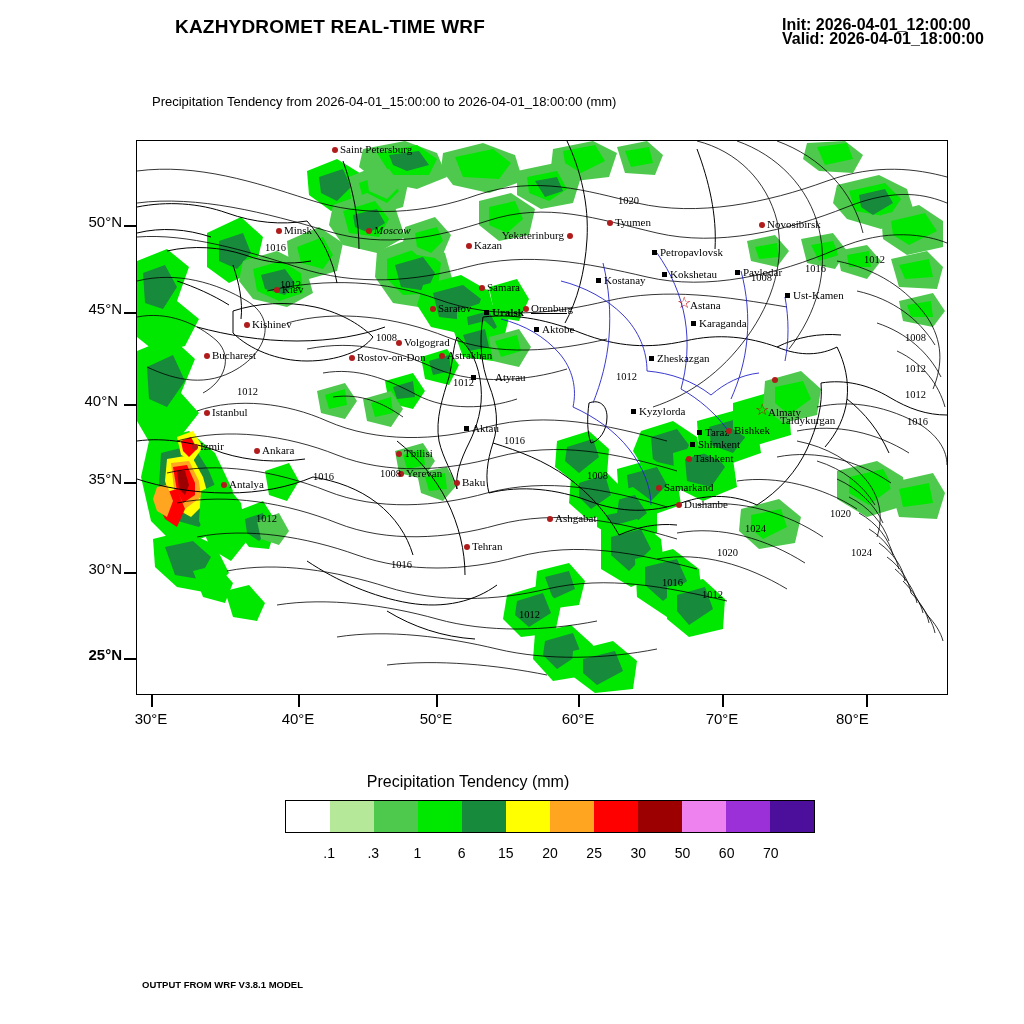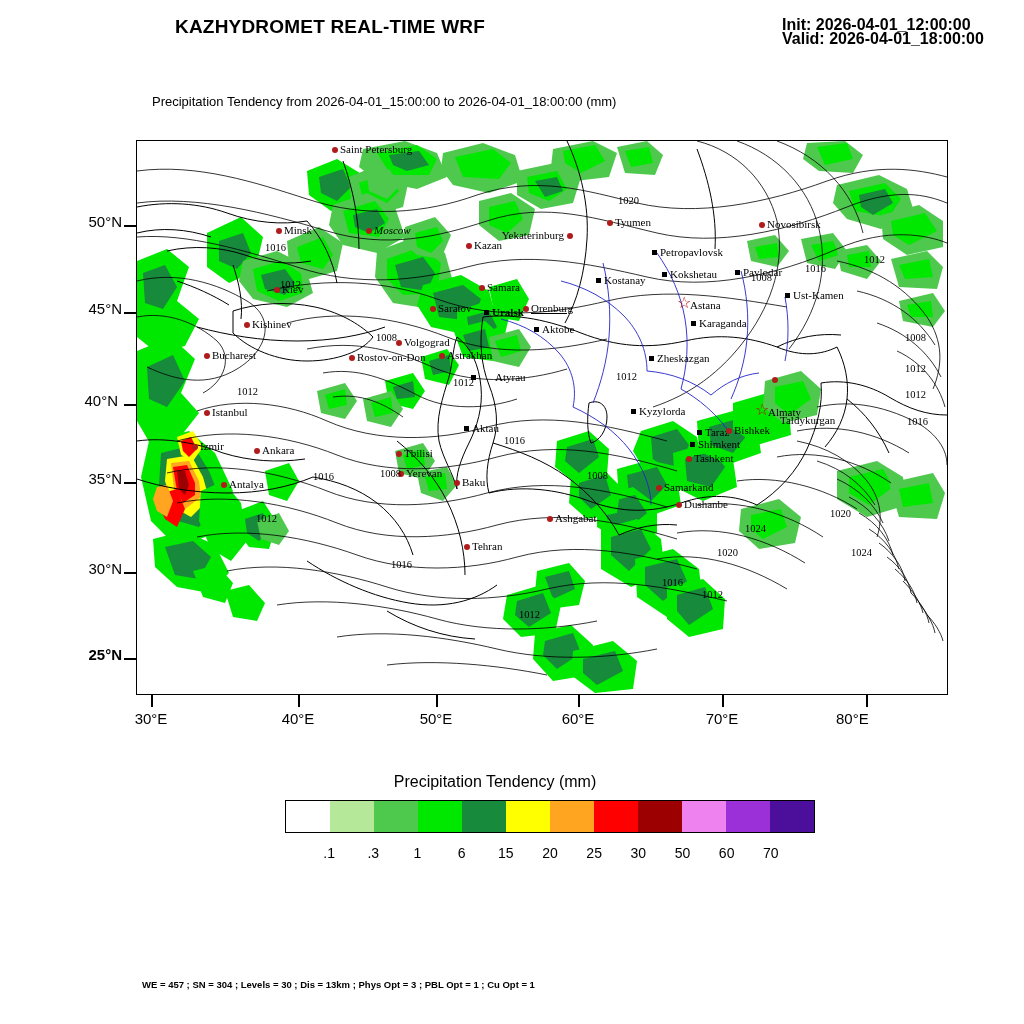--- a/index.html
+++ b/index.html
@@ -6,21 +6,21 @@
   body{width:1024px;height:1024px;position:relative;font-family:"Liberation Sans",sans-serif;color:#000;overflow:hidden;}
   .abs{position:absolute;}
   #title{left:0;top:16px;width:660px;text-align:center;font-size:19px;font-weight:bold;letter-spacing:.2px;}
   #init-block{left:782px;top:18px;font-size:16px;font-weight:bold;line-height:14px;}
   #subtitle{left:152px;top:94px;font-size:13px;line-height:15px;}
   #map-frame{left:136px;top:140px;width:812px;height:555px;border:1px solid #000;box-sizing:border-box;overflow:hidden;background:#fff;}
   #map-svg{position:absolute;left:0;top:0;}
   .axlabel{font-size:15px;}
   .ylab{text-align:right;width:60px;}
   .tickmark{background:#000;}
-  #cbar-title{left:0;top:773px;width:936px;text-align:center;font-size:16px;padding-left:27px;}
+  #cbar-title{left:0;top:773px;width:936px;text-align:center;font-size:16px;}
   #cbar{left:285px;top:800px;width:530px;height:33px;border:1px solid #000;box-sizing:border-box;display:flex;}
   #cbar div{flex:1 1 0;height:100%;}
   #cbar-ticks{left:285px;top:845px;width:530px;height:20px;}
   #cbar-ticks span{position:absolute;font-size:14px;transform:translateX(-50%);}
   #footer{left:142px;top:978px;font-size:9.5px;font-weight:bold;line-height:13px;}
   .city-dot{width:6px;height:6px;border-radius:50%;background:#b01c1c;position:absolute;}
   .city-sq{width:5px;height:5px;background:#000;position:absolute;}
   .city-name{position:absolute;font-size:11px;color:#000;white-space:nowrap;font-family:"Liberation Serif",serif;}
   .cap-name{font-weight:normal;}
   .star{position:absolute;font-size:16px;color:#c00000;line-height:10px;}
@@ -473,14 +473,14 @@
     <span style="left: 220.833px;">15</span>
     <span style="left: 265px;">20</span>
     <span style="left: 309.167px;">25</span>
     <span style="left: 353.333px;">30</span>
     <span style="left: 397.5px;">50</span>
     <span style="left: 441.667px;">60</span>
     <span style="left: 485.833px;">70</span>
   </div>
 
 <div class="abs" id="footer">
-  <div>WE = 457 ; SN = 304 ; Levels = 30 ; Dis = 13km ; Phys Opt = 3 ; PBL Opt = 1 ; Cu Opt = 1</div>
+  <div>OUTPUT FROM WRF V3.8.1 MODEL</div>
 </div>
 
 </body></html>

